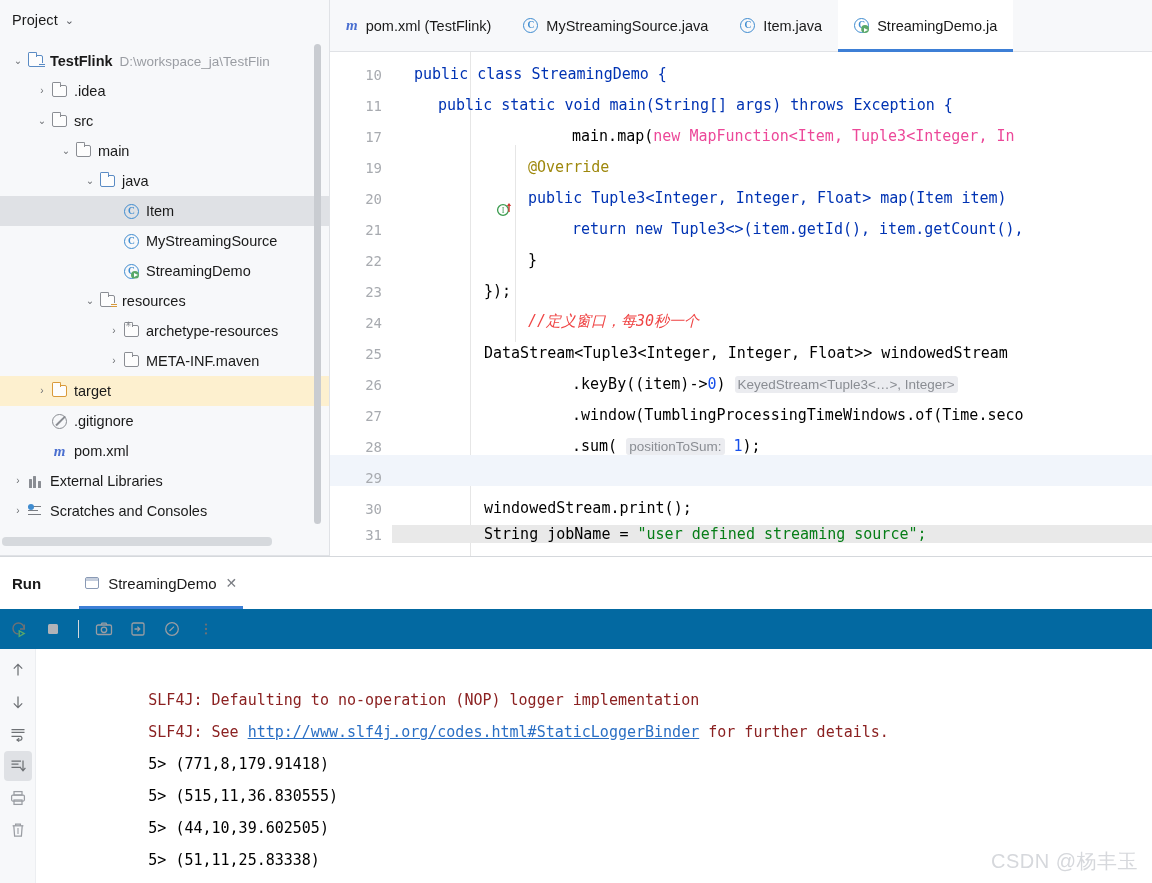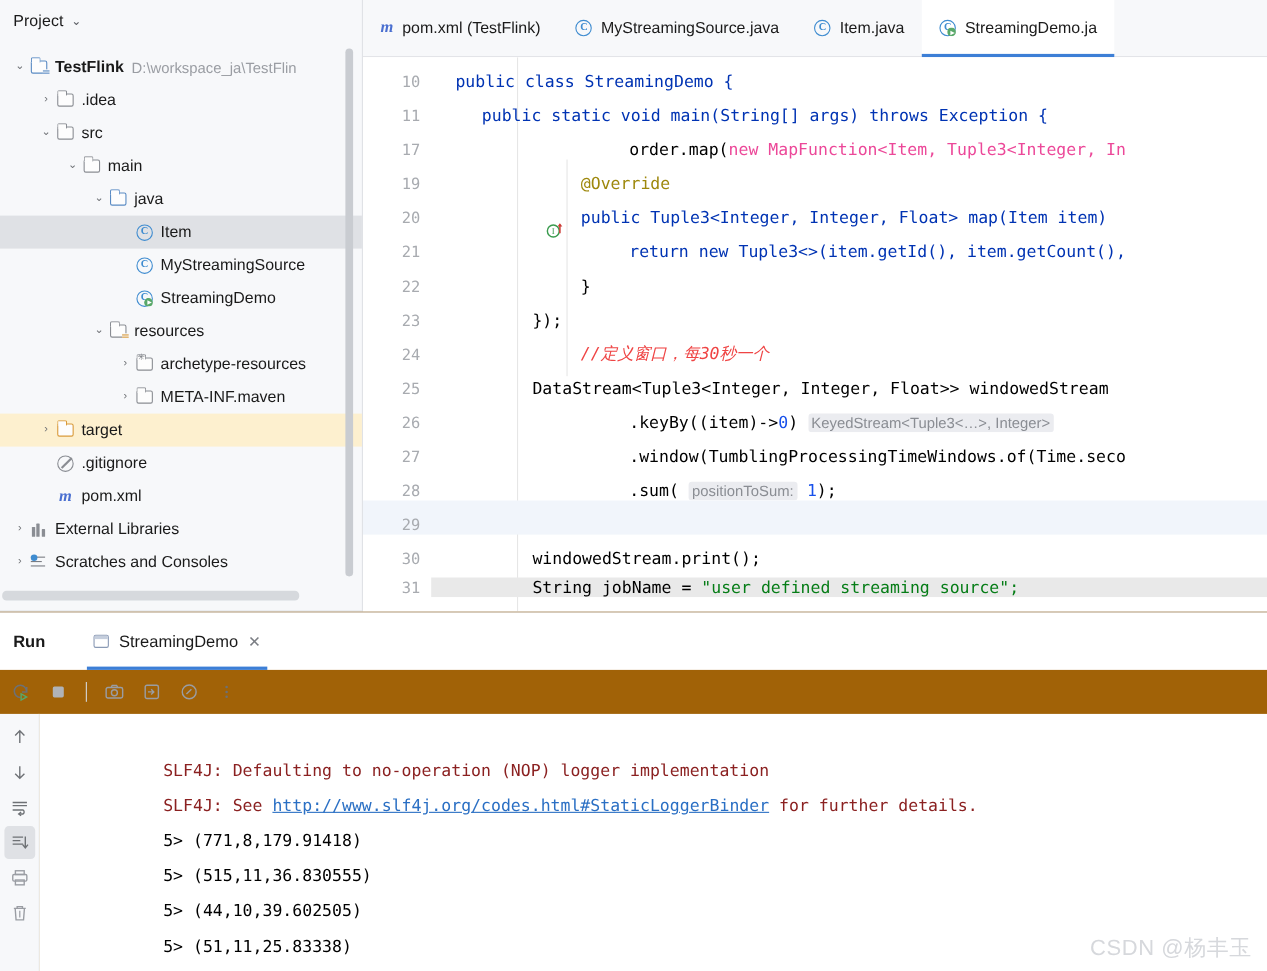--- a/index.html
+++ b/index.html
@@ -238,21 +238,21 @@
     position: absolute; top: 0; bottom: 0; width: 1px; background: #e6e6e6;
   }
 
   .ed-line31 {
     position: relative; height: 26px; overflow: hidden;
   }
 
   
   .run-panel {
     position: absolute; left: 0; top: 556px; width: 1152px; height: 327px;
-    background: #a16207;
+    background: #0369a1;
     border-top: 1px solid #d5d8dc;
   }
   .run-head {
     height: 52px; display: flex; align-items: center;
     padding-left: 12px; gap: 0px;
     background: #ffffff;
   }
   .run-title {
     font-size: 15px; font-weight: bold; color: #1a1a1a;
     margin-right: 32px;
@@ -527,21 +527,21 @@
           <span class="code-text"><span class="kw">public class StreamingDemo {</span></span>
         </div>
 
         <div class="code-line">
           <span class="lineno">11</span>
           <span class="code-text" style="padding-left:46px"><span class="kw">public static void main(String[] args) throws Exception {</span></span>
         </div>
 
         <div class="code-line">
           <span class="lineno">17</span>
-          <span class="code-text" style="padding-left:180px"><span class="ident">order.map(</span><span class="grey">new MapFunction&lt;Item, Tuple3&lt;Integer, In</span></span>
+          <span class="code-text" style="padding-left:180px"><span class="ident">main.map(</span><span class="grey">new MapFunction&lt;Item, Tuple3&lt;Integer, In</span></span>
         </div>
 
         <div class="code-line">
           <span class="lineno">19</span>
           <span class="code-text" style="padding-left:136px"><span class="anno">@Override</span></span>
         </div>
 
         <div class="code-line">
           <span class="lineno">20</span>
           <span class="gutter-icon">

